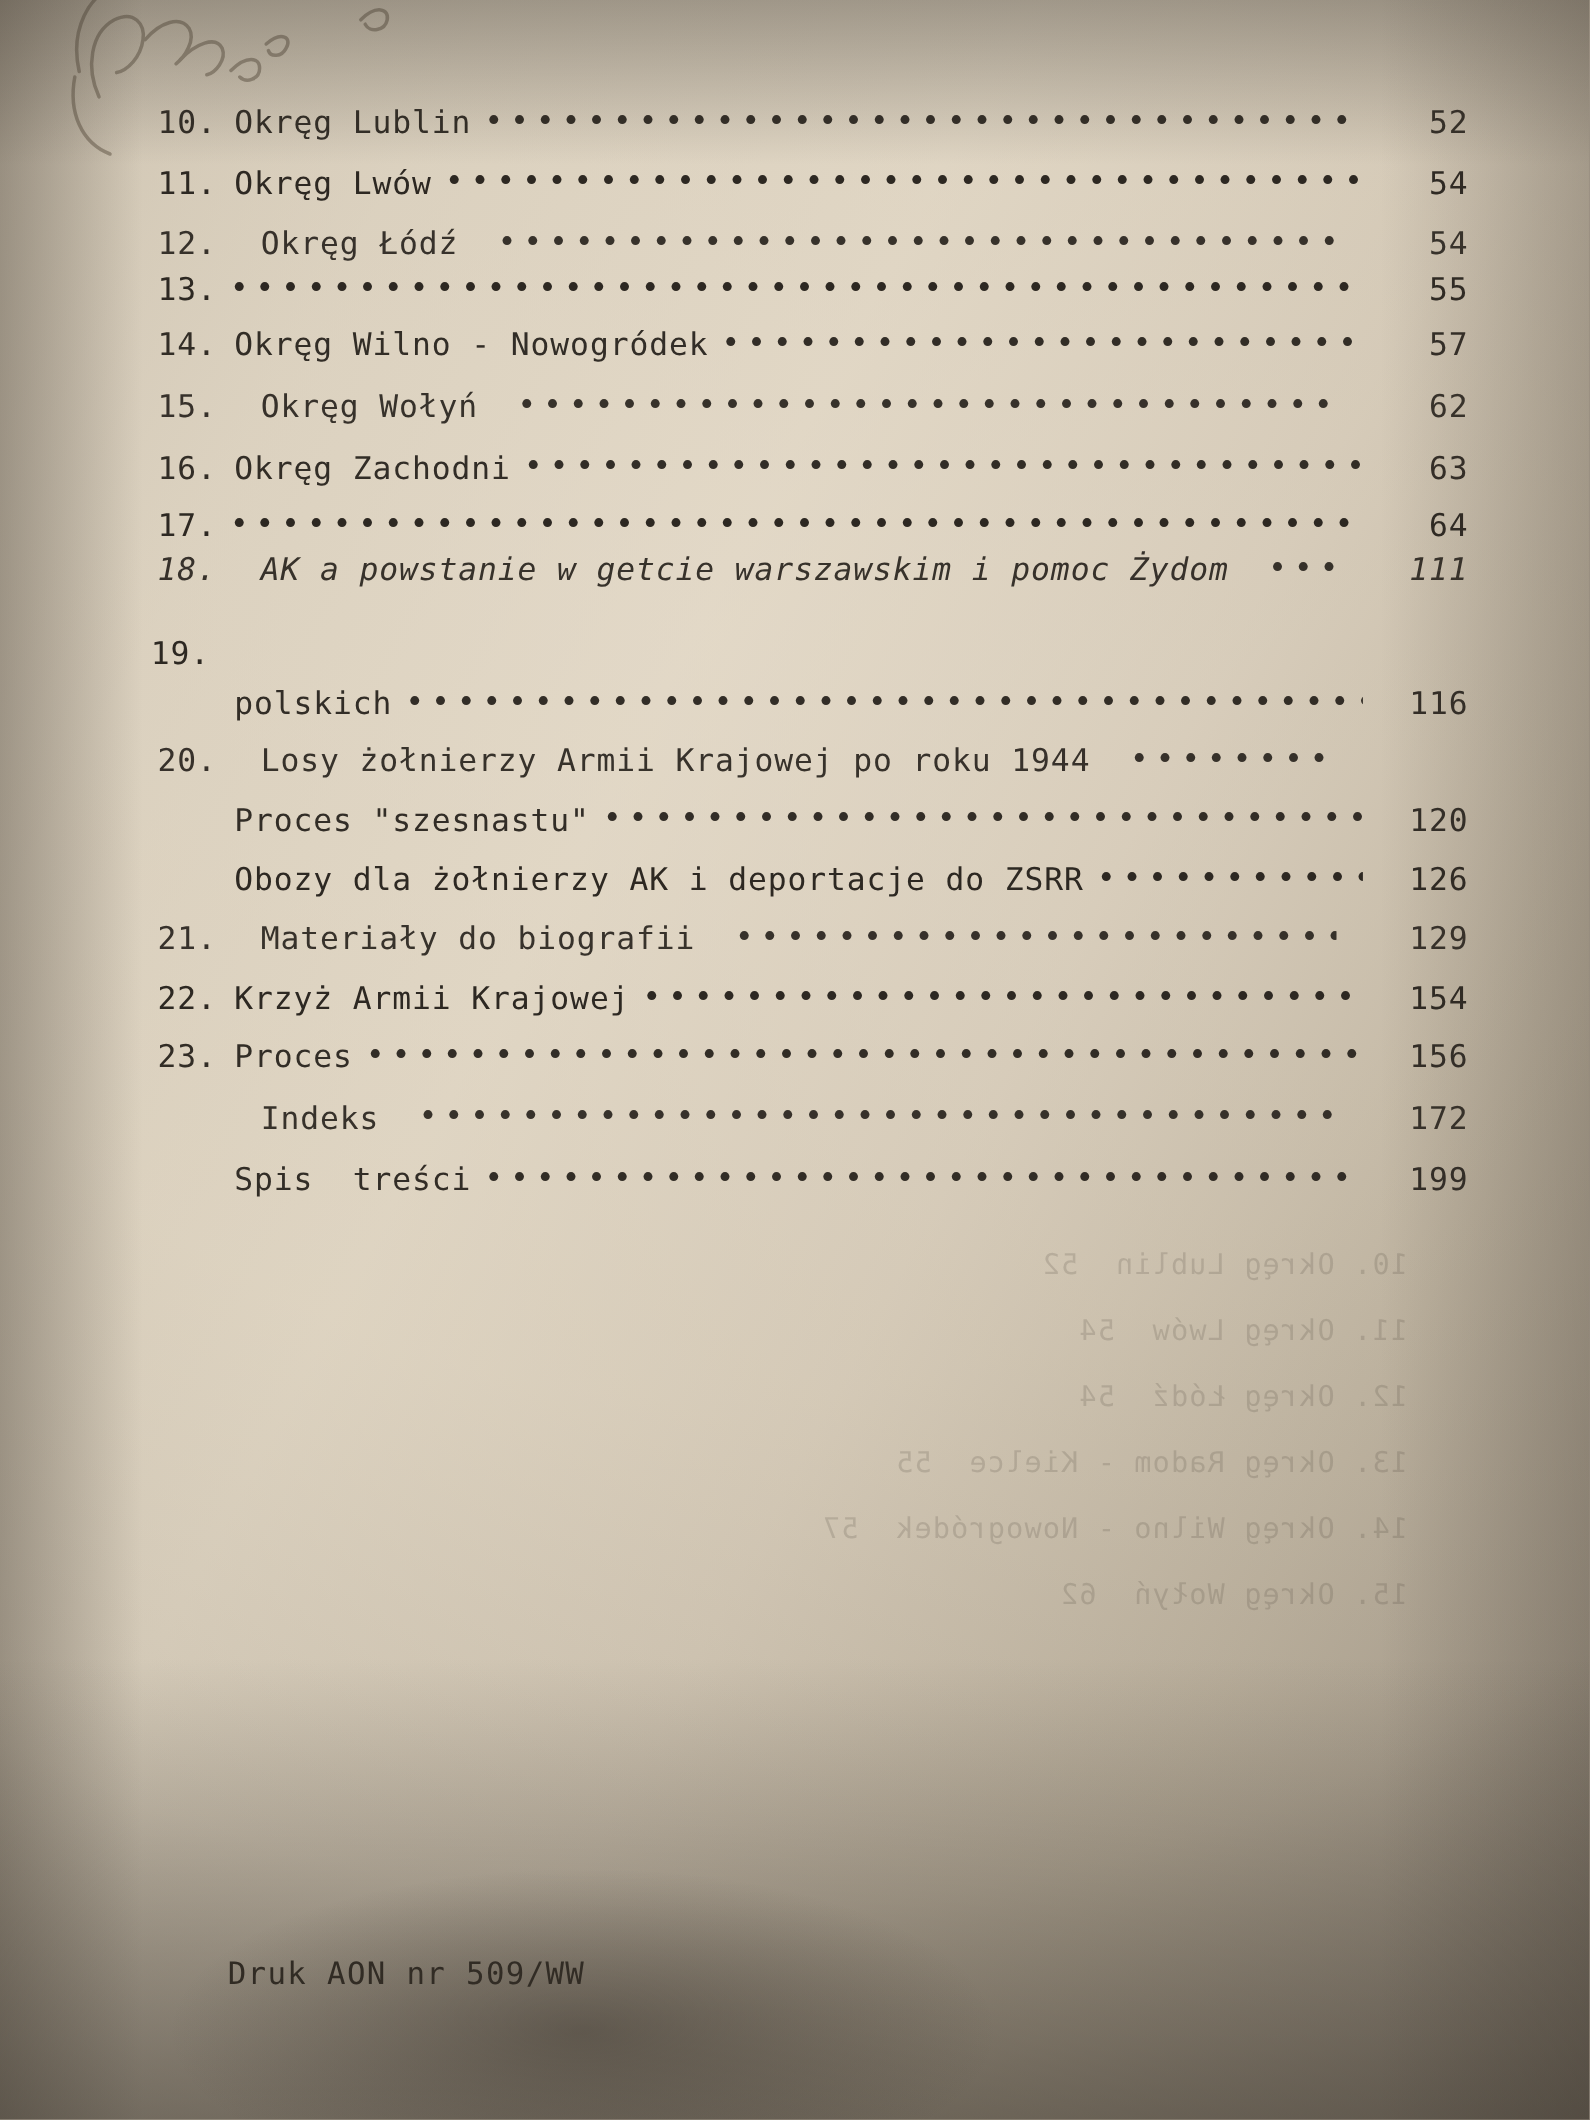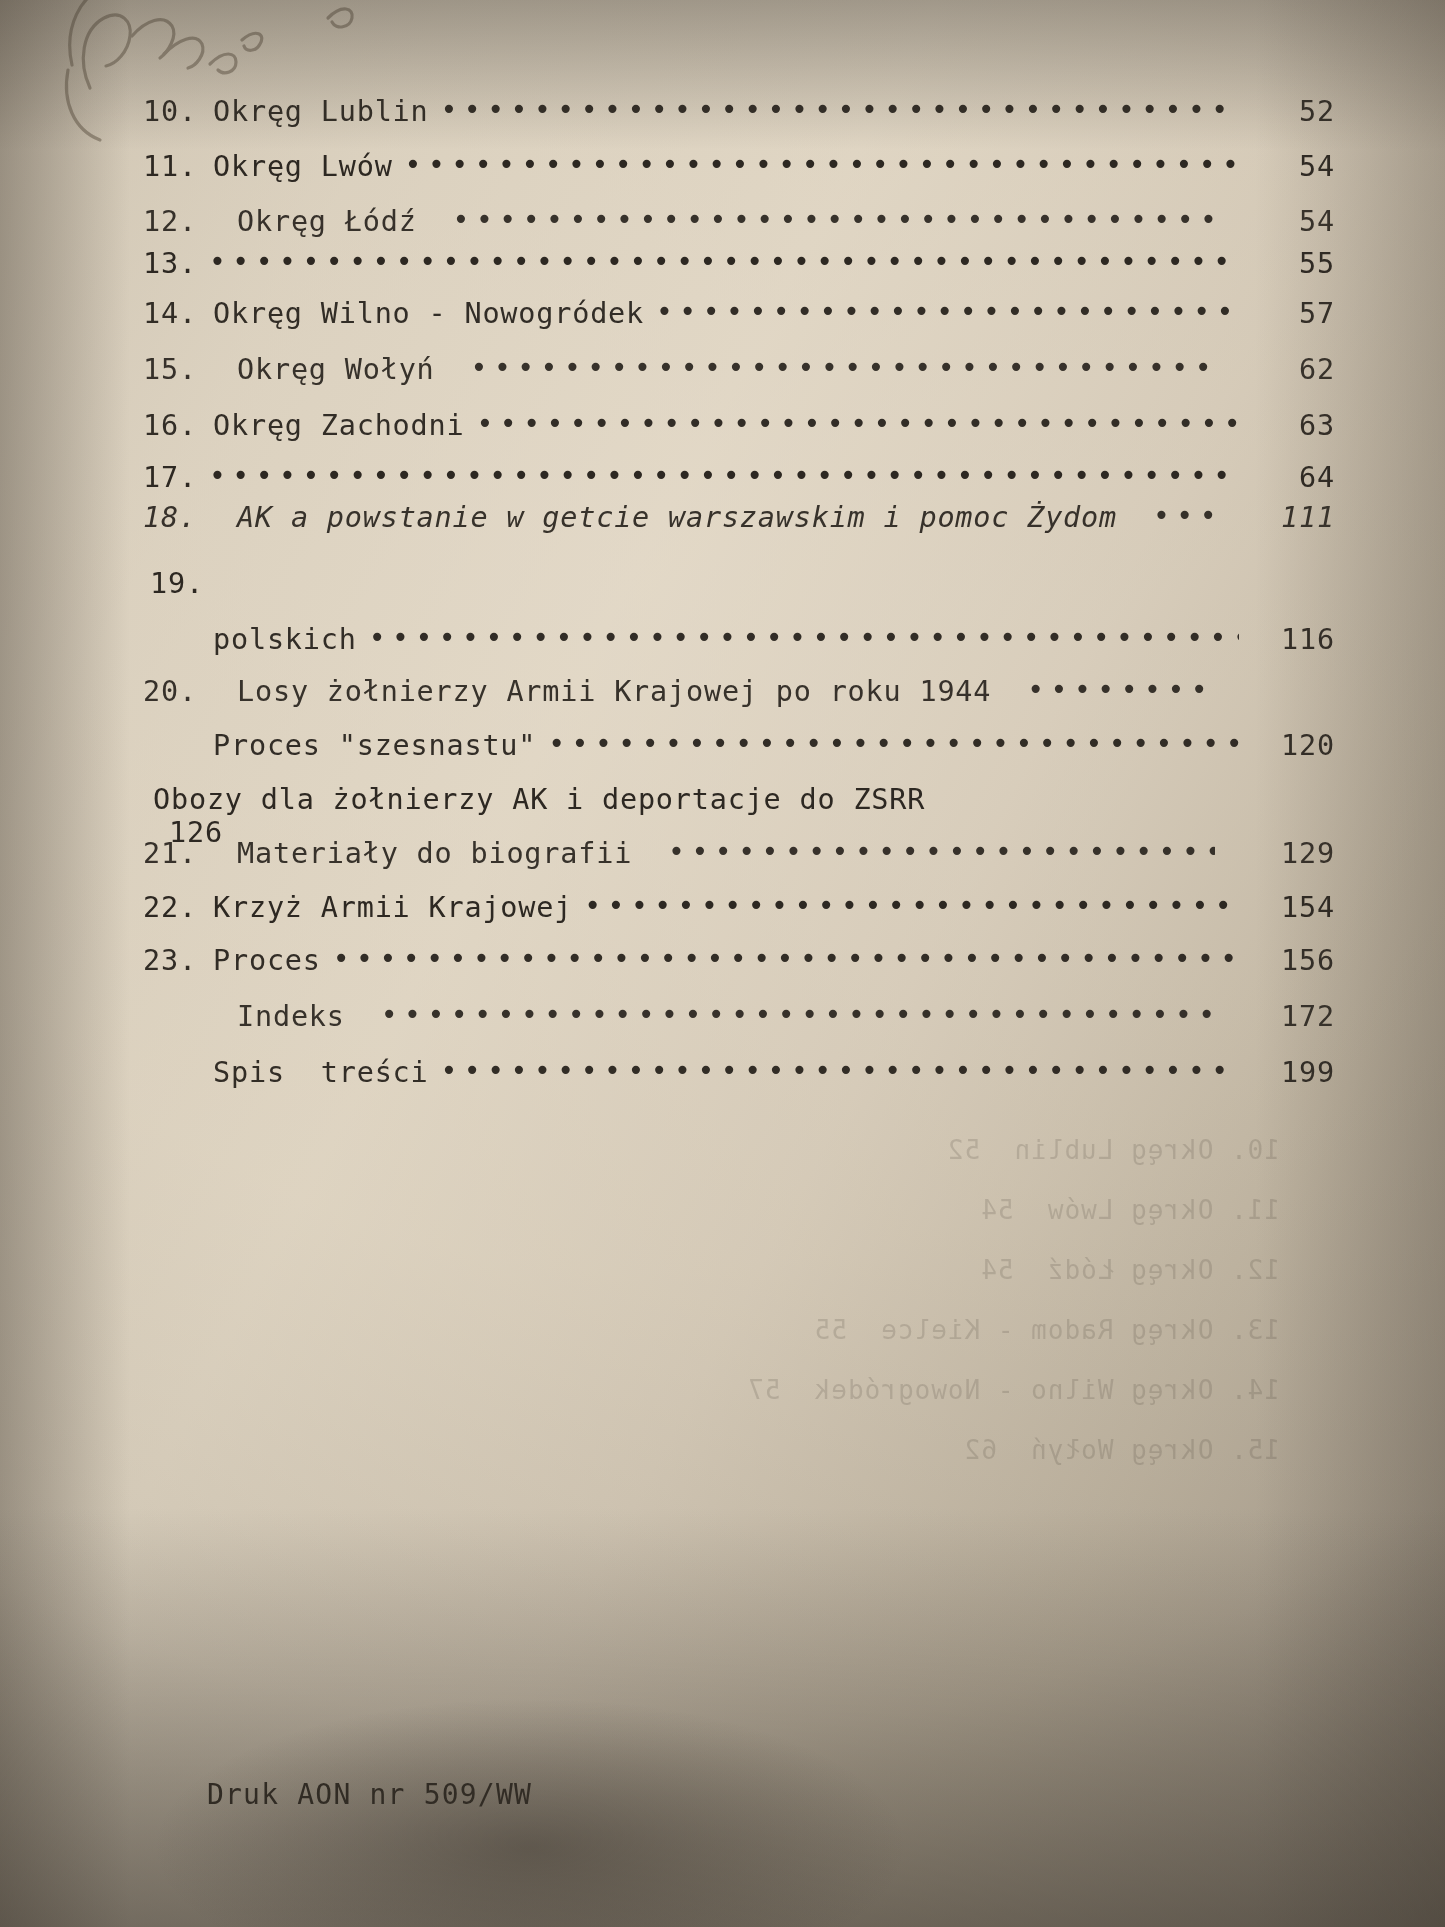--- a/index.html
+++ b/index.html
@@ -203,21 +203,21 @@
         <span class="num">17.</span>
         <span class="leader">•••••••••••••••••••••••••••••••••••••••••••••••••••••••••••••••••••••</span>
         <span class="page-no">64</span>
       </div>
       <div class="row" style="position: absolute; left: 125px; width: 1210px; top: 501px; font-style: italic;">
         <span class="num">18.</span>
         <span class="title">AK a powstanie w getcie warszawskim i pomoc Żydom</span>
         <span class="leader">•••••••••••••••••••••••••••••••••••••••••••••••••••••••••••••••••••••</span>
         <span class="page-no">111</span>
       </div>
-      <div class="row noleader" style="position: absolute; left: 132px; width: 1210px; top: 567px;">
+      <div class="row noleader" style="position: absolute; left: 119px; width: 1210px; top: 567px; align-items: center;">
         <span class="num">19.</span>
         <span class="leader">•••••••••••••••••••••••••••••••••••••••••••••••••••••••••••••••••••••</span>
         <span class="page-no"></span>
       </div>
       <div class="row indent" style="position: absolute; left: 125px; width: 1210px; top: 623px;">
         <span class="num"></span>
         <span class="title">polskich</span>
         <span class="leader">•••••••••••••••••••••••••••••••••••••••••••••••••••••••••••••••••••••</span>
         <span class="page-no">116</span>
       </div>
@@ -226,21 +226,21 @@
         <span class="title">Losy żołnierzy Armii Krajowej po roku 1944</span>
         <span class="leader">•••••••••••••••••••••••••••••••••••••••••••••••••••••••••••••••••••••</span>
         <span class="page-no"></span>
       </div>
       <div class="row indent" style="position: absolute; left: 125px; width: 1210px; top: 729px;">
         <span class="num"></span>
         <span class="title">Proces "szesnastu"</span>
         <span class="leader">•••••••••••••••••••••••••••••••••••••••••••••••••••••••••••••••••••••</span>
         <span class="page-no">120</span>
       </div>
-      <div class="row indent" style="position: absolute; left: 125px; width: 1210px; top: 783px; flex-direction: column;">
+      <div class="row indent" style="position: absolute; left: 125px; width: 1210px; top: 783px;">
         <span class="num"></span>
         <span class="title">Obozy dla żołnierzy AK i deportacje do ZSRR</span>
         <span class="leader">•••••••••••••••••••••••••••••••••••••••••••••••••••••••••••••••••••••</span>
         <span class="page-no">126</span>
       </div>
       <div class="row" style="position: absolute; left: 125px; width: 1210px; top: 837px;">
         <span class="num">21.</span>
         <span class="title">Materiały do biografii</span>
         <span class="leader">•••••••••••••••••••••••••••••••••••••••••••••••••••••••••••••••••••••</span>
         <span class="page-no">129</span>

